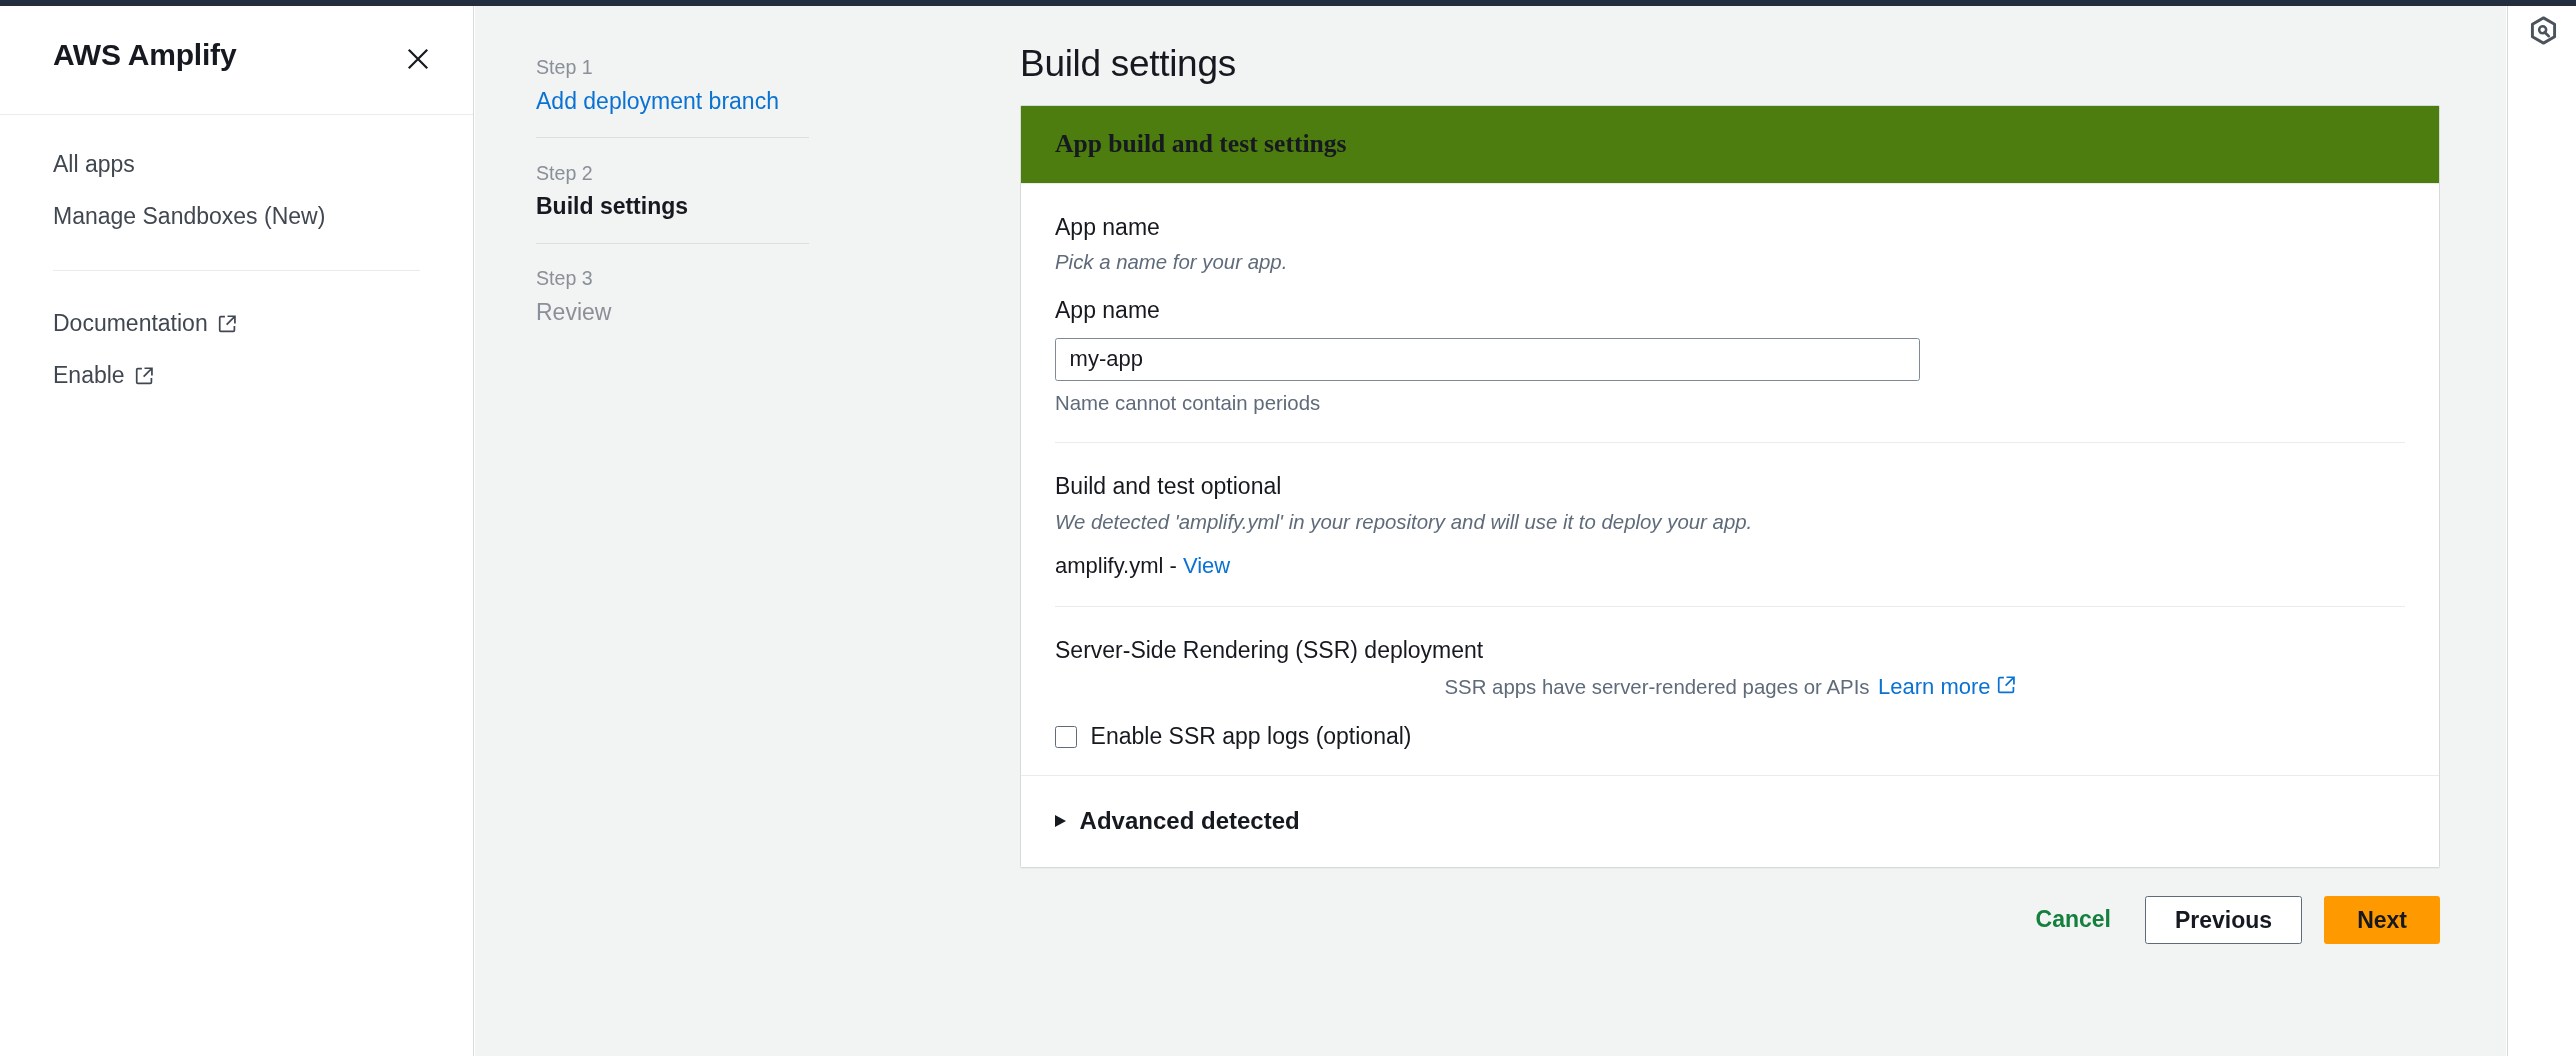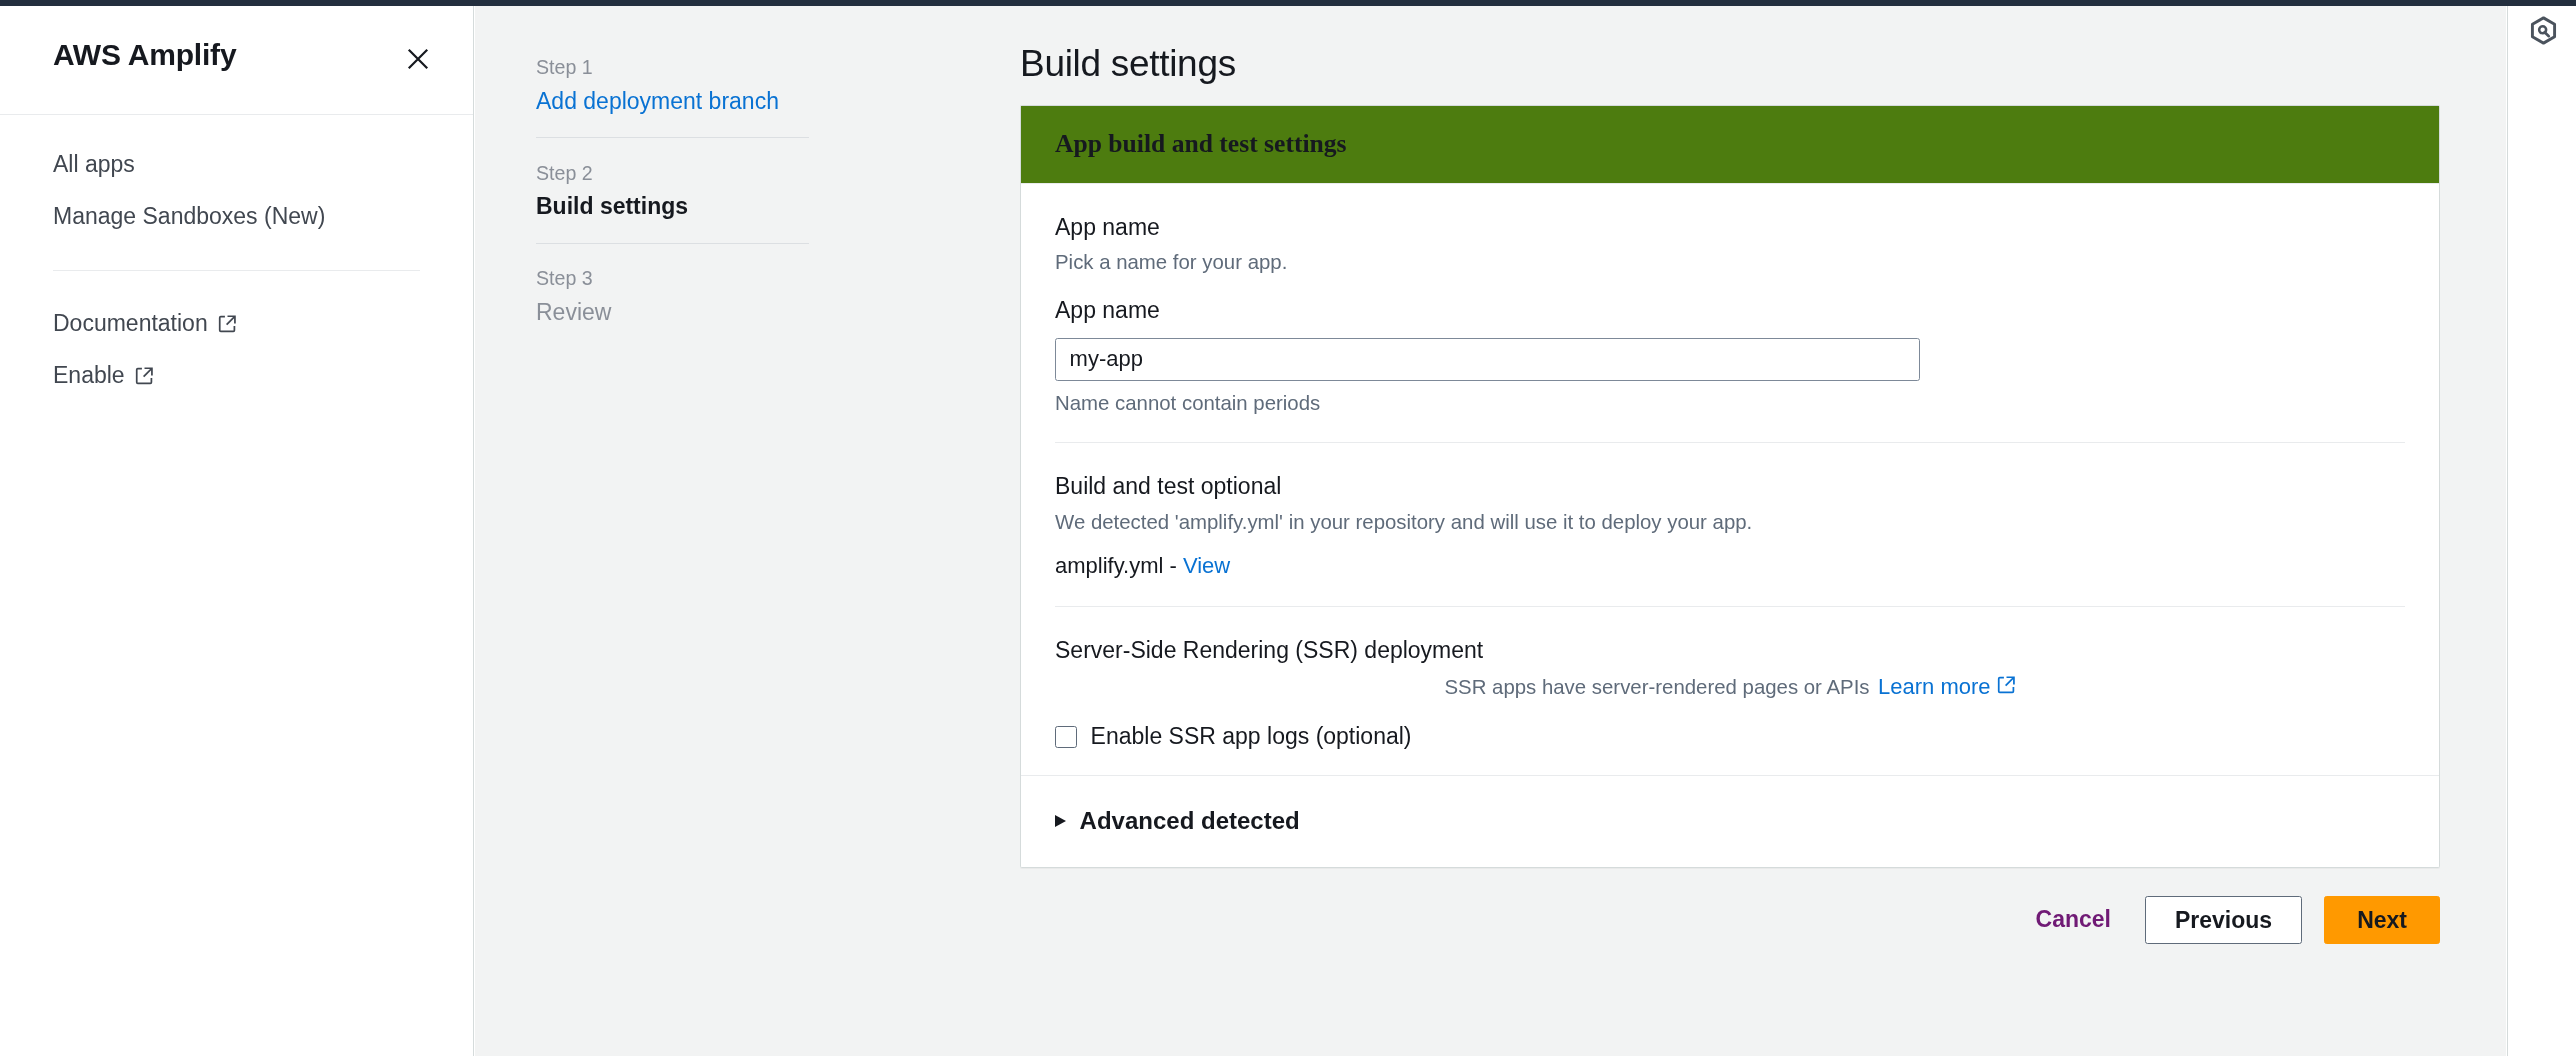--- a/index.html
+++ b/index.html
@@ -156,20 +156,21 @@
     font-size: 23px;
     font-weight: 400;
     color: #16191f;
     line-height: 1.3;
   }
   .section-desc {
     margin-top: 6px;
     font-size: 20.4px;
     color: #5f6b7a;
     line-height: 1.4;
+    font-style: italic;
   }
   .field-label {
     margin-top: 19px;
     font-size: 23px;
     color: #16191f;
     line-height: 1.3;
   }
   .text-input {
     display: block;
     margin-top: 12px;
@@ -273,21 +274,21 @@
     font-family: "Liberation Sans", sans-serif;
     font-size: 23px;
     font-weight: 700;
     border-radius: 2.6px;
     cursor: pointer;
     white-space: nowrap;
   }
   .btn-link {
     background: transparent;
     border: none;
-    color: #701a75;
+    color: #15803d;
     padding: 10.2px 12px;
   }
   .btn-normal {
     background: #ffffff;
     border: 1.7px solid #5f6b7a;
     color: #16191f;
     padding: 10.2px 29px;
     height: 48px;
   }
   .btn-primary {

